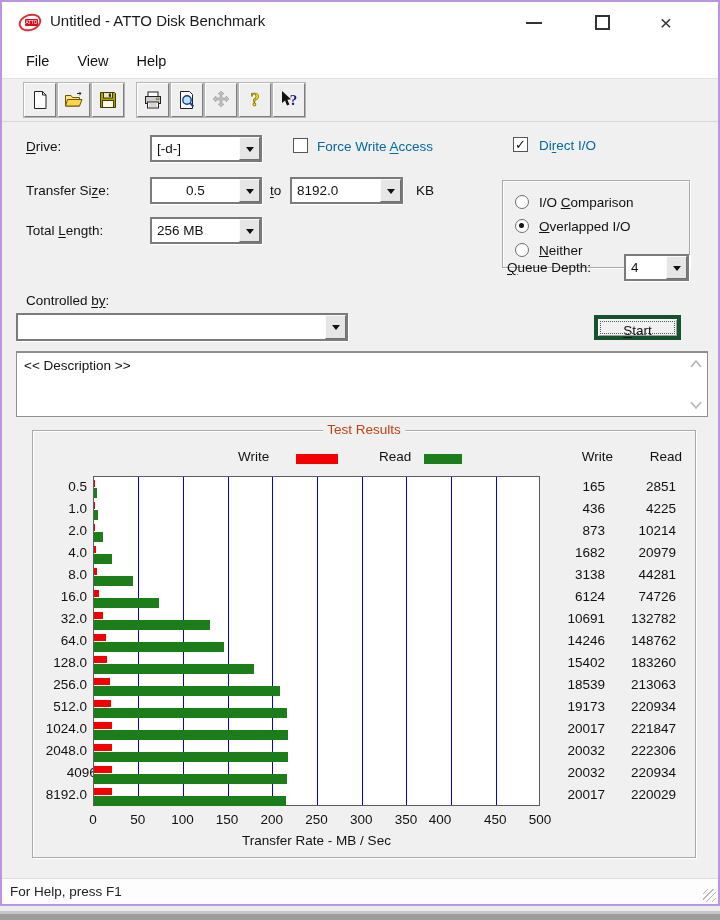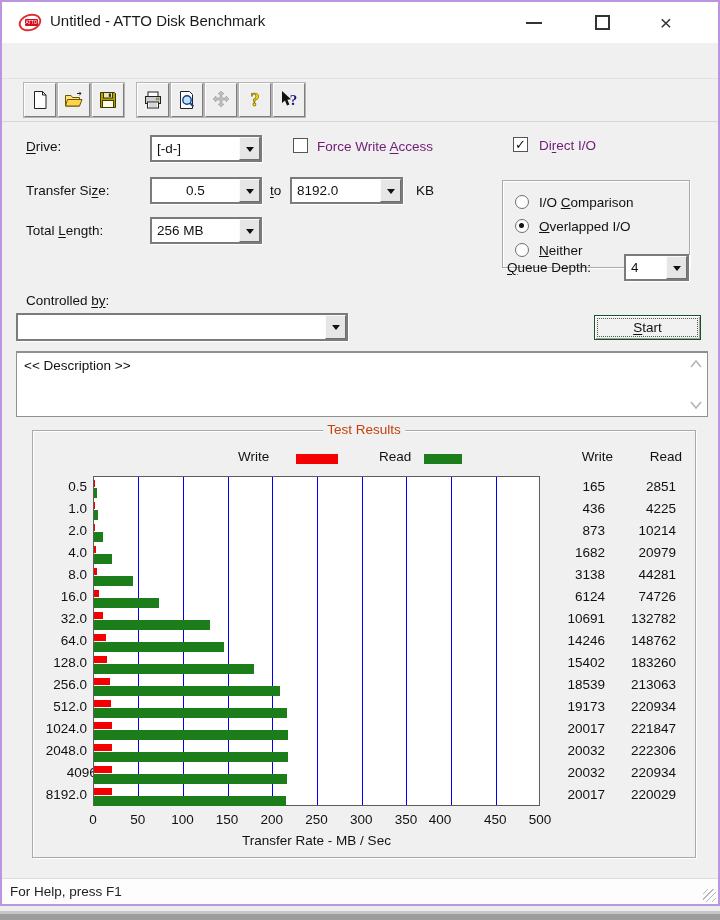--- a/index.html
+++ b/index.html
@@ -42,32 +42,32 @@
   .combo.center .val { text-align:center; }
   .combo .drop { width:21px; align-self:stretch; background:#e6e6e6; border:1px solid;
                  border-color:#fafafa #6f6f6f #6f6f6f #fafafa; display:flex; align-items:center; justify-content:center; }
   .combo .drop::after { content:""; border:4px solid transparent; border-top:5px solid #111; margin-top:5px; }
 
   .lbl { position:absolute; font-size:13.5px; color:#111; white-space:nowrap; }
   .lbl u, .chk-lbl u, #start-button u { text-decoration:underline; text-underline-offset:2px; }
 
   .checkbox { position:absolute; width:15px; height:15px; background:#fff; border:1.5px solid #555;
               display:flex; align-items:center; justify-content:center; font-size:13px; font-weight:bold; color:#111; line-height:1; }
-  .chk-lbl { position:absolute; font-size:13.5px; color:#701a75; white-space:nowrap; }
+  .chk-lbl { position:absolute; font-size:13.5px; color:#0369a1; white-space:nowrap; }
 
   .groupbox { position:absolute; border:1px solid #a9a9a9; box-shadow:1px 1px 0 #fff, inset 1px 1px 0 #fff; }
 
   .radio-row { position:absolute; left:12px; display:flex; align-items:center; height:18px; }
   .radio-dot { width:14px; height:14px; border:1.5px solid #6f6f6f; border-radius:50%; background:#fff;
                margin-right:10px; position:relative; }
   .radio-dot.sel::after { content:""; position:absolute; left:3px; top:3px; width:5px; height:5px; border-radius:50%; background:#111; }
   .radio-row .rlbl { font-size:13.5px; color:#111; }
 
-  #start-button { position:absolute; left:592px; top:313px; width:107px; height:25px; background:#f1f1f1;
-                  border:1px solid #14532d; box-shadow:inset 1px 1px 0 #fff, inset -1px -1px 0 #9e9e9e;
+  #start-button { position:absolute; left:592px; top:313px; width:87px; height:25px; background:#f1f1f1;
+                  border:4px solid #14532d; box-shadow:inset 1px 1px 0 #fff, inset -1px -1px 0 #9e9e9e;
                   font-size:13.5px; color:#111; text-align:center; line-height:23px; }
   #start-button .focus { position:absolute; left:3px; top:3px; right:3px; bottom:3px; outline:1px dotted #555; }
 
   #description-box { position:absolute; left:14px; top:349px; width:692px; height:66px; background:#fff;
                      border:1px solid #8f8f8f; border-top:2px solid #8f8f8f; }
   #description-text { position:absolute; left:7px; top:5px; font-size:13.5px; color:#111; }
   .scroll-arrow { position:absolute; right:4px; width:14px; height:10px; }
 
   
   #results-group { position:absolute; left:30px; top:428px; width:664px; height:428px; }
@@ -108,20 +108,25 @@
       <span id="title-text">Untitled - ATTO Disk Benchmark</span>
       <div class="caption-btn" id="btn-min">
           <span class="dash"></span>
         </div>
       <div class="caption-btn" id="btn-max">
           <span class="box"></span>
         </div>
       <div class="caption-btn" id="btn-close">×</div>
     </div>
 
+    <div id="menubar">
+      <span>File</span>
+      <span>View</span>
+      <span>Help</span>
+    </div>
 
     <div id="toolbar">
       <div class="tbtn">
         <svg width="20" height="20" viewBox="0 0 20 20">
           <path d="M4.5 1.5 h8 l3.5 3.5 v13.5 h-11.5 z" fill="#fff" stroke="#222"></path>
           <path d="M12.5 1.5 v3.5 h3.5" fill="none" stroke="#222"></path>
         </svg>
       </div>
       <div class="tbtn">
         <svg width="20" height="20" viewBox="0 0 20 20">

